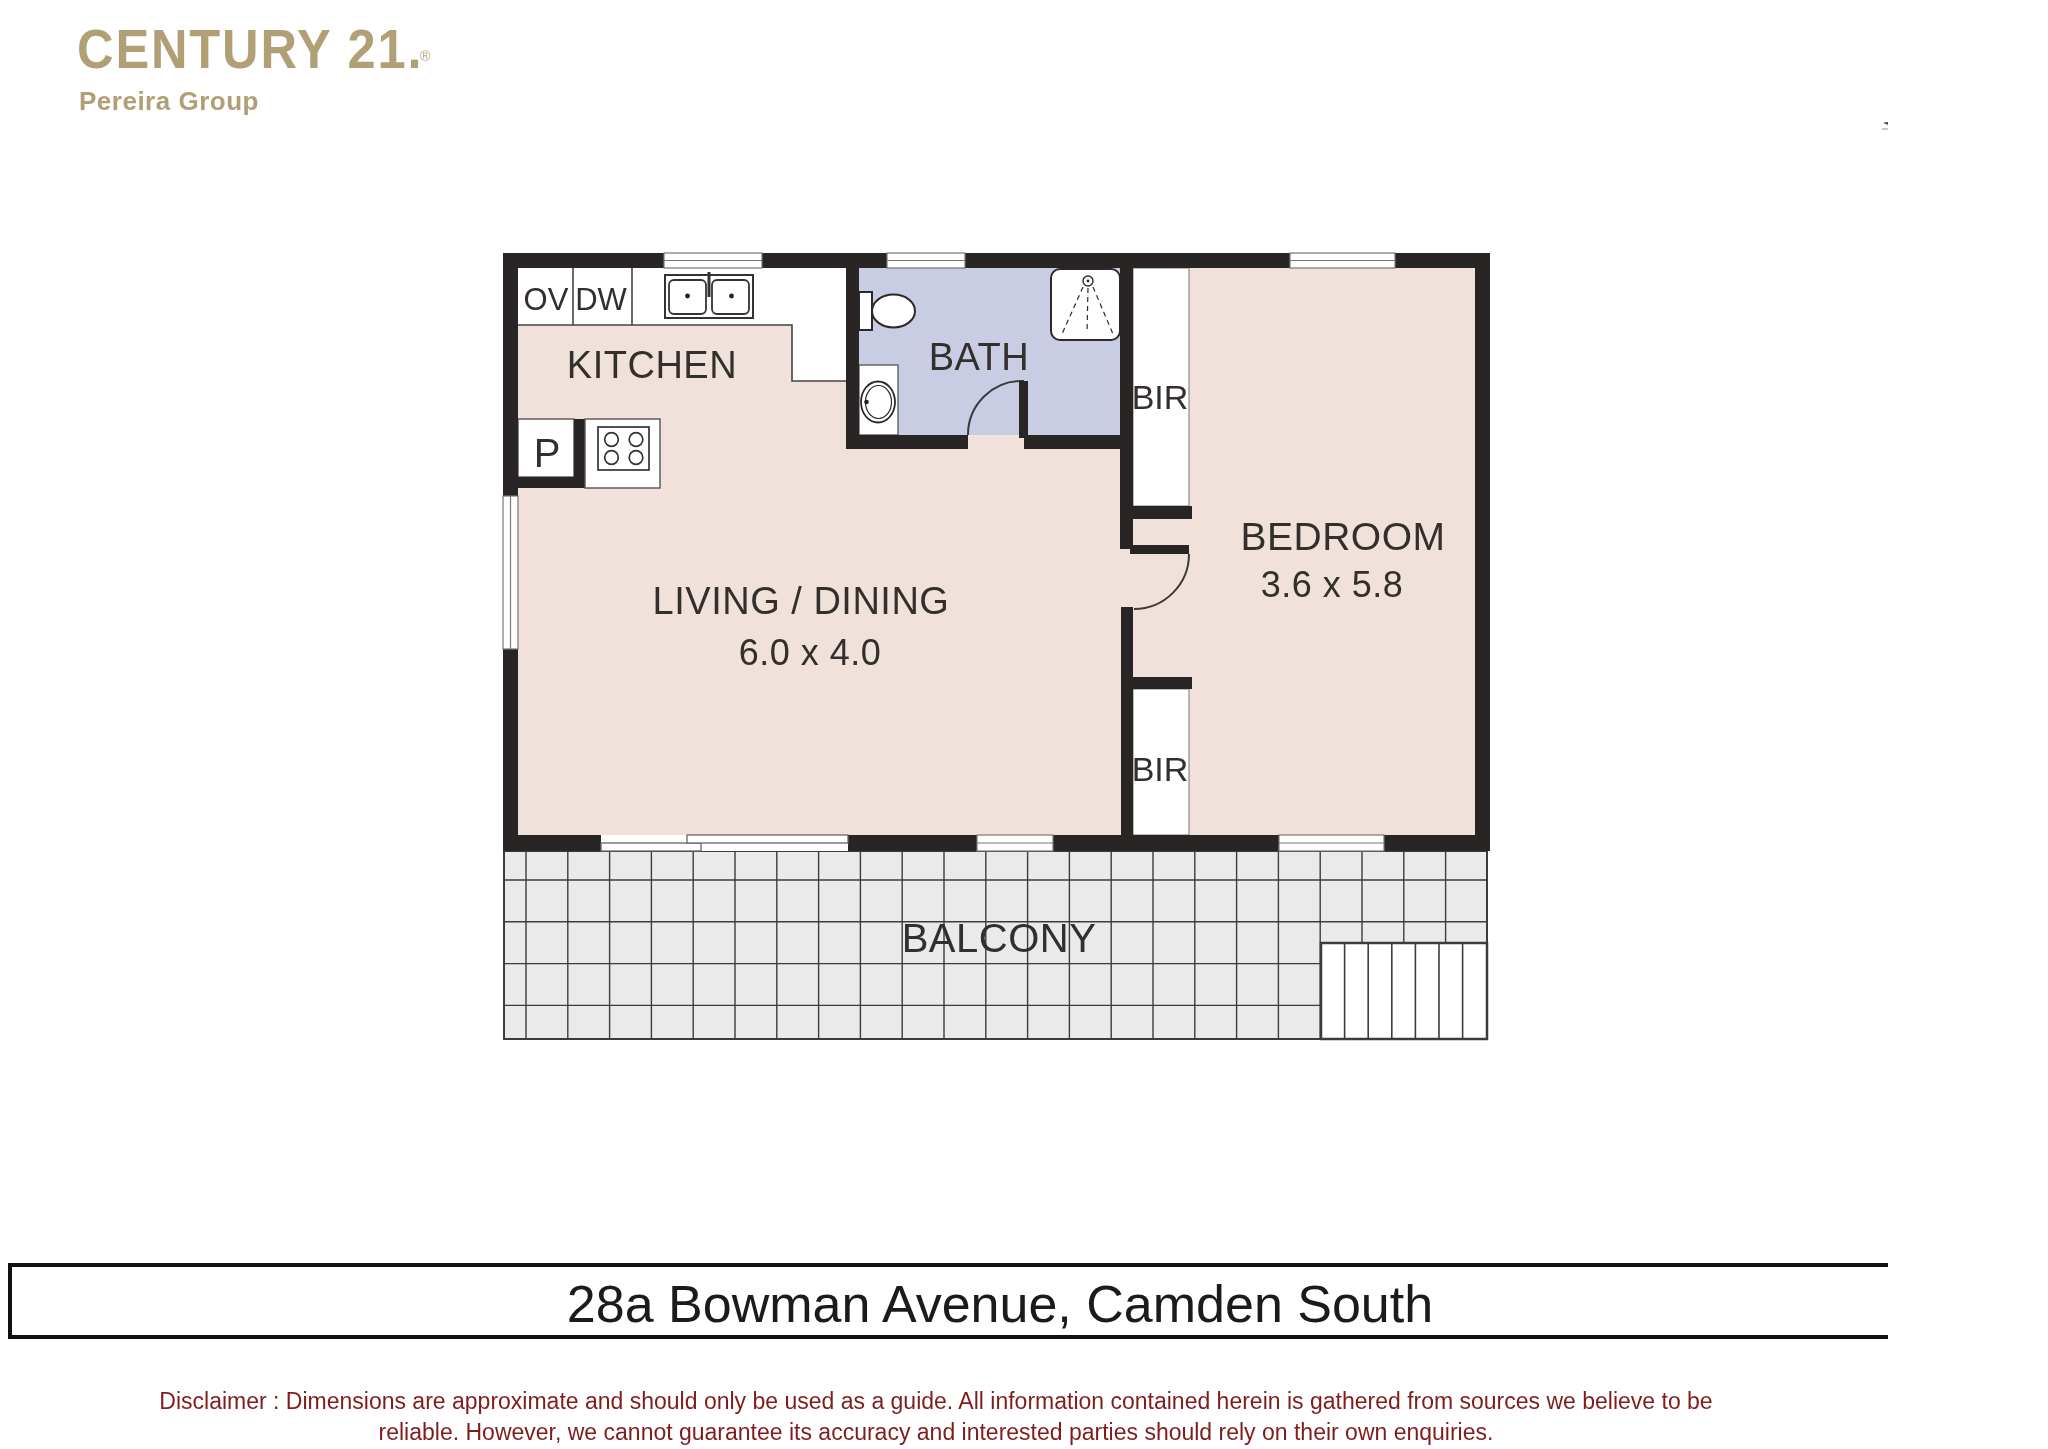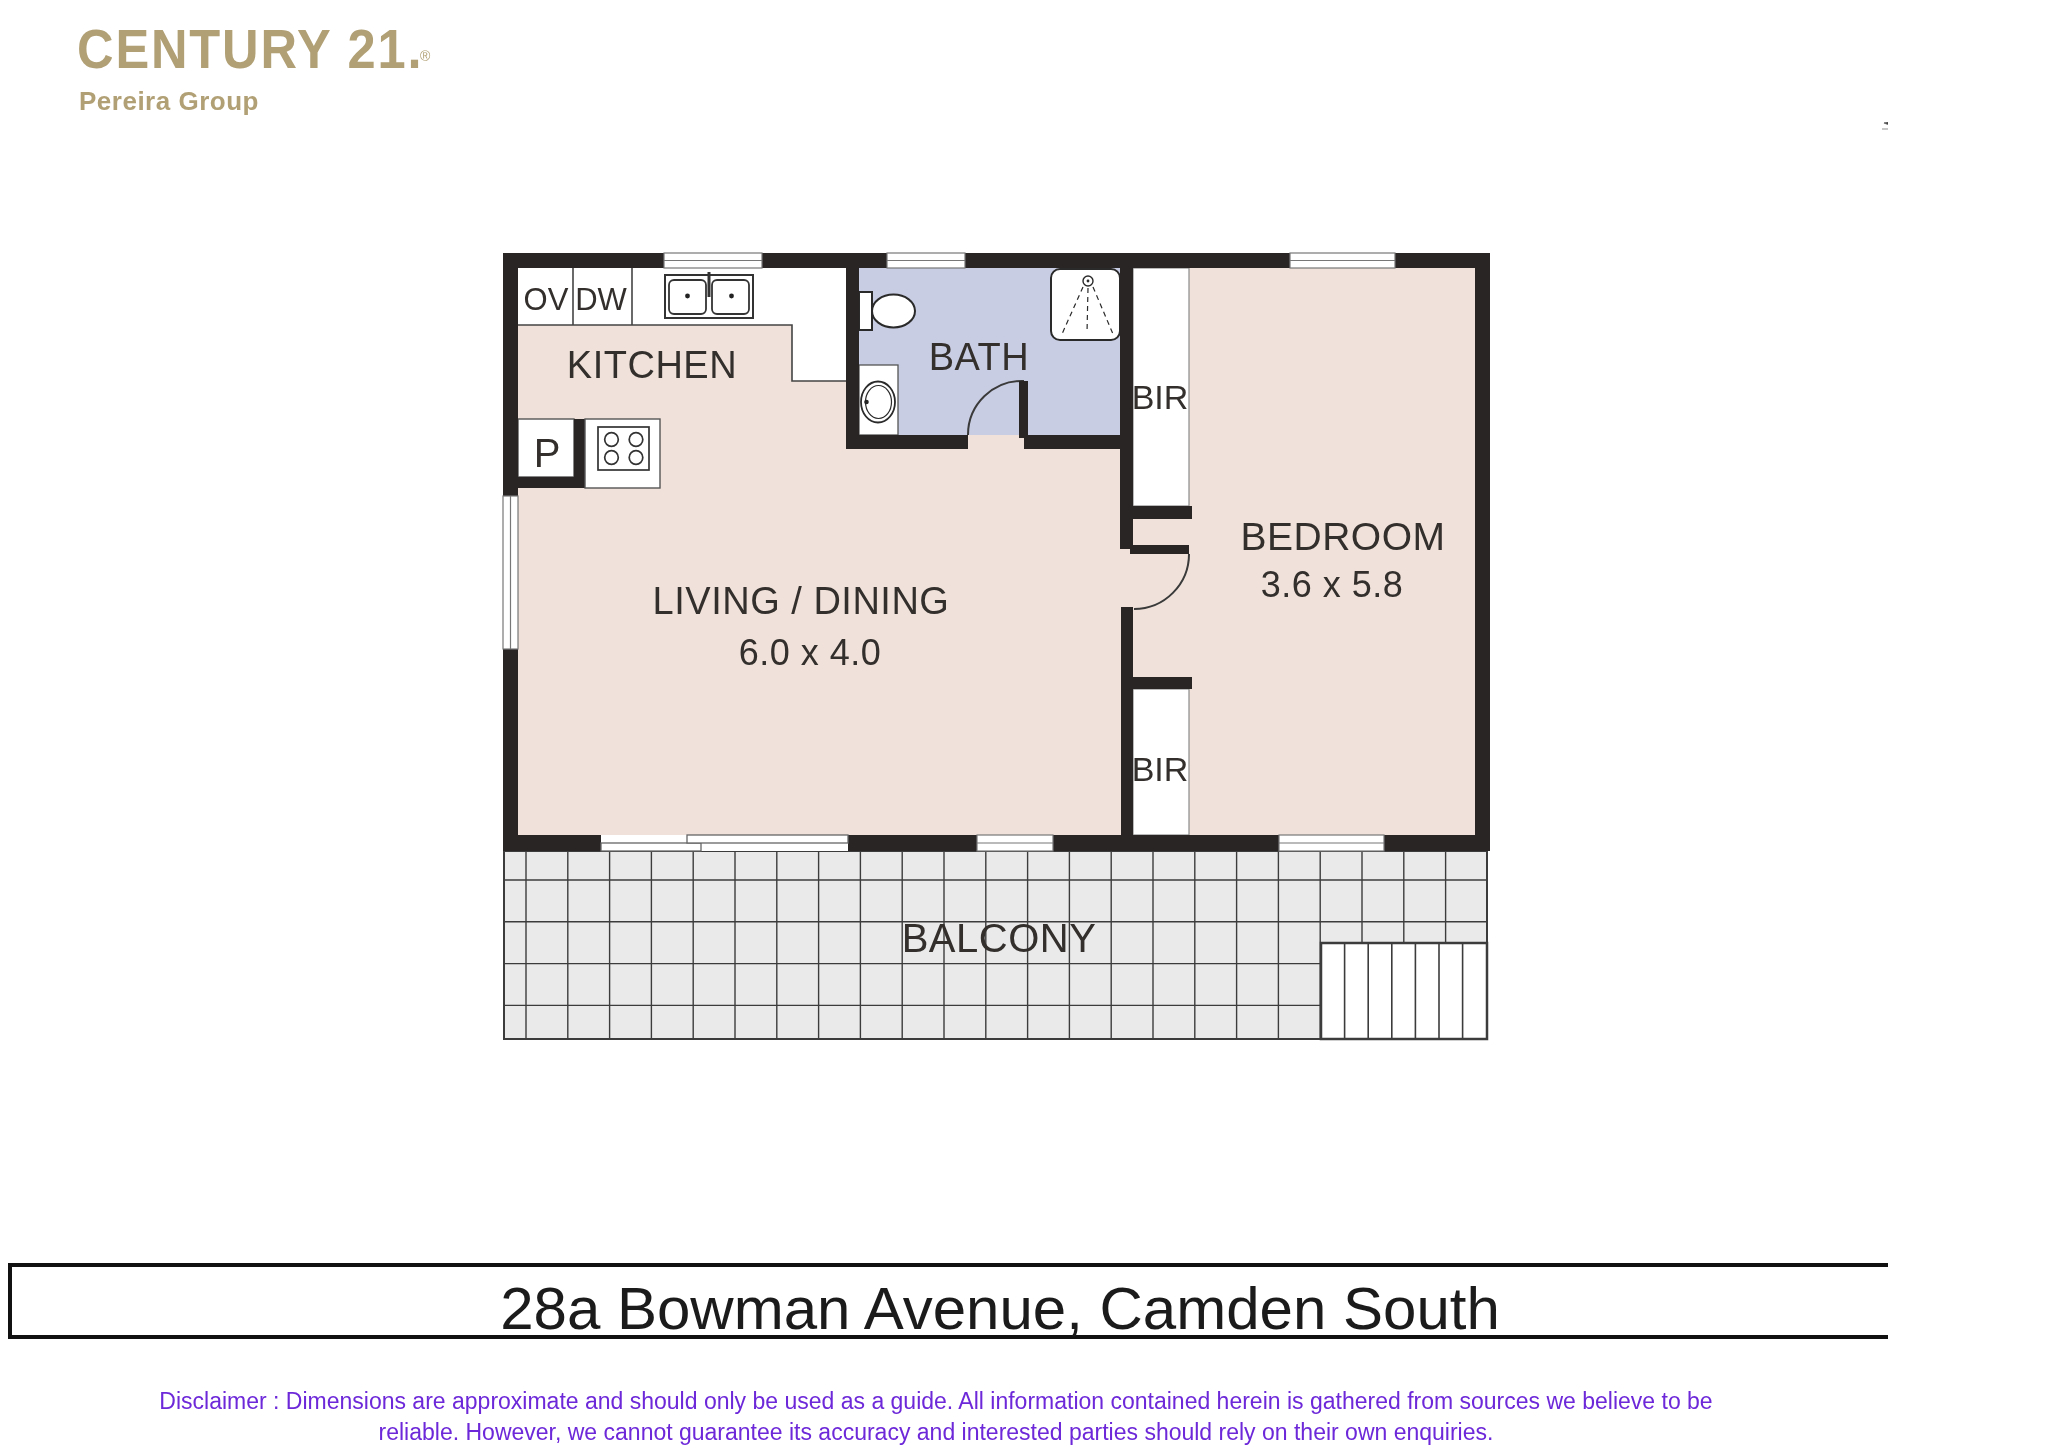--- a/index.html
+++ b/index.html
@@ -234,17 +234,17 @@
     </g>
 
     <g>
       <rect x="1279" y="835" width="105" height="16" fill="#ffffff" stroke="#777" stroke-width="1.2"></rect>
       <line x1="1279" y1="843" x2="1384" y2="843" stroke="#777" stroke-width="1.2"></line>
     </g>
   </svg>
 
   <div class="abs" style="left:8px;top:1263px;width:2024px;height:68px;border:4px solid #111111;background:#ffffff;"></div>
 
-  <div class="abs" style="left:0px;top:1274px;width:2000px;text-align:center;font-size:60px;color:#1b1b1b;">28a Bowman Avenue, Camden South</div>
-
-  <div class="abs" style="left:0px;top:1386px;width:1872px;text-align:center;font-size:23px;line-height:30.5px;color:#6d28d9;">Disclaimer : Dimensions are approximate and should only be used as a guide. All information contained herein is gathered from sources we believe to be<br>reliable. However, we cannot guarantee its accuracy and interested parties should rely on their own enquiries.</div>
+  <div class="abs" style="left:0px;top:1274px;width:2000px;text-align:center;font-size:52px;color:#1b1b1b;">28a Bowman Avenue, Camden South</div>
+
+  <div class="abs" style="left:0px;top:1386px;width:1872px;text-align:center;font-size:23px;line-height:30.5px;color:#7f1d1d;">Disclaimer : Dimensions are approximate and should only be used as a guide. All information contained herein is gathered from sources we believe to be<br>reliable. However, we cannot guarantee its accuracy and interested parties should rely on their own enquiries.</div>
 
 </div>
 
 </body></html>

